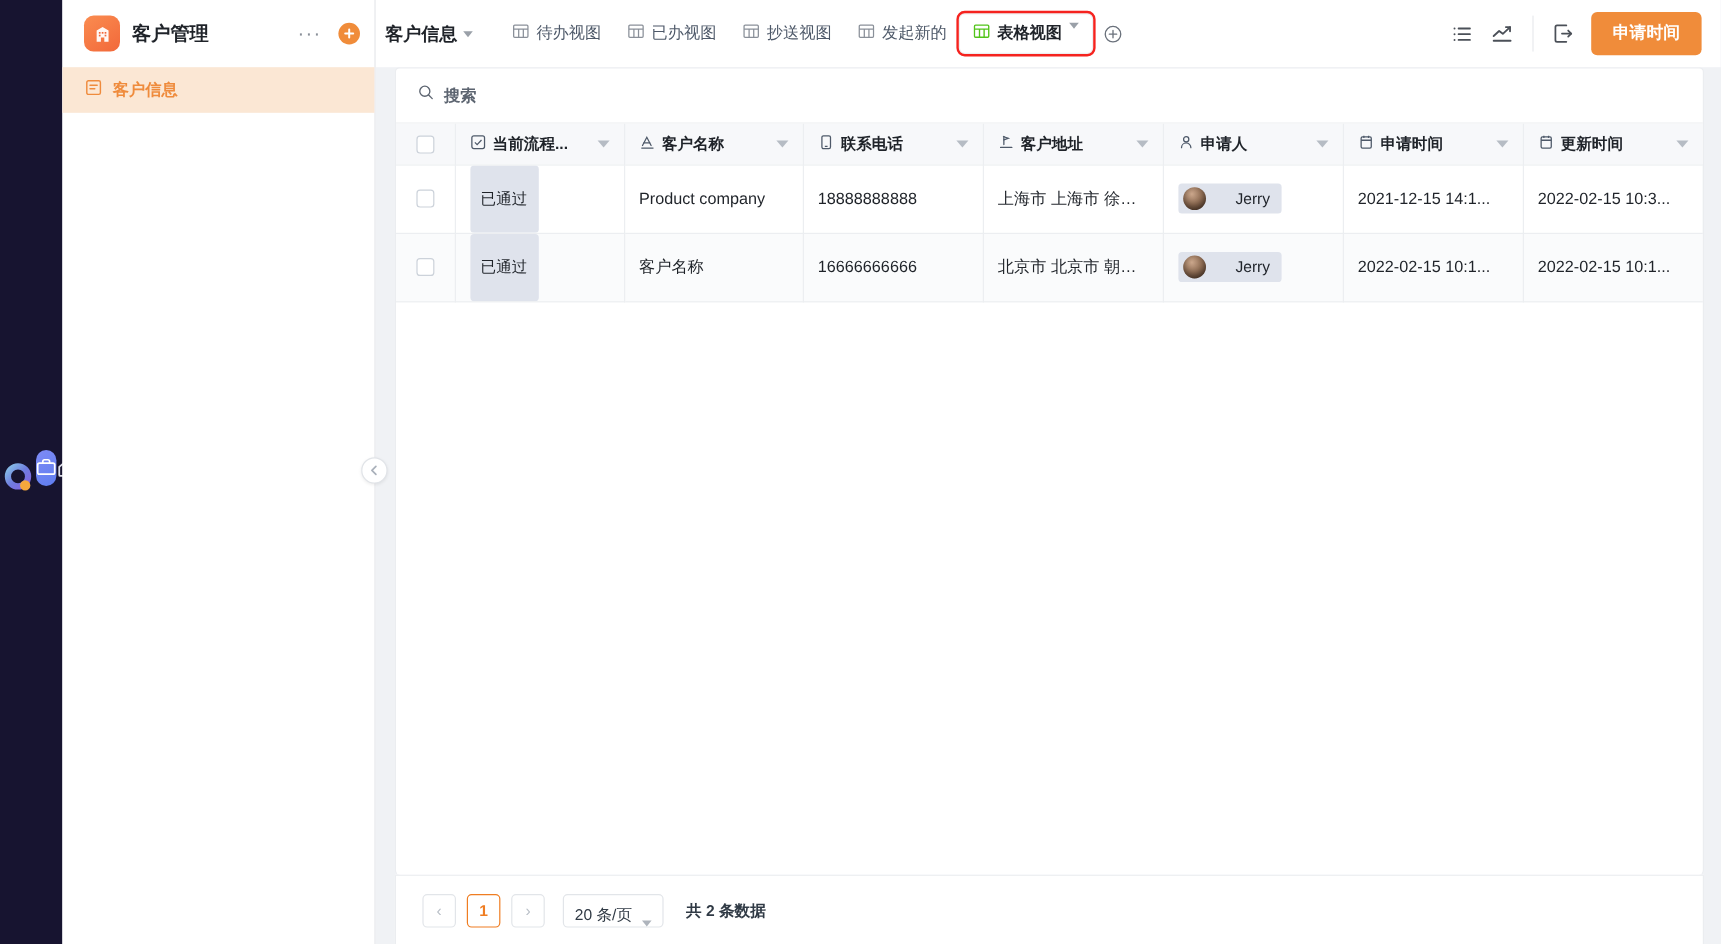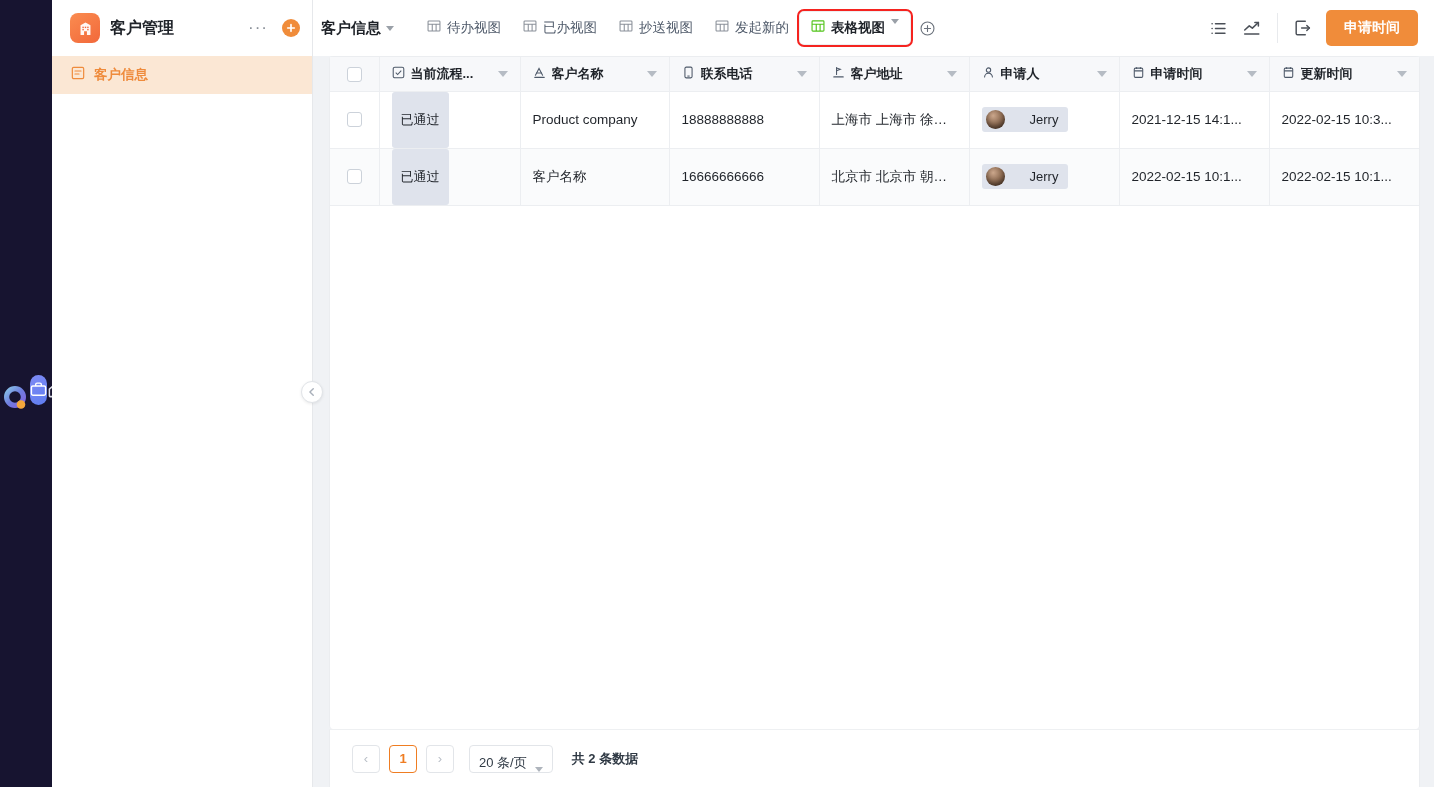--- a/index.html
+++ b/index.html
@@ -423,20 +423,29 @@
             <path d="M13.5 3.5H5a1.5 1.5 0 0 0-1.5 1.5v12A1.5 1.5 0 0 0 5 18.5h8.5"></path>
             <path d="M9.5 11h8.5"></path>
               <path d="M15.2 8.2L18 11l-2.8 2.8"></path>
           </svg>
         </div>
         <button class="btn-primary">申请时间</button>
       </div>
     </div>
 
     <div class="card">
+      <div class="searchbar">
+        <span>
+          <svg width="14" height="14" viewBox="0 0 20 20" fill="none" stroke="#5c6470" stroke-width="1.6" stroke-linecap="round">
+            <circle cx="8.6" cy="8.6" r="6"></circle>
+              <path d="M13.2 13.2l4.2 4.2"></path>
+          </svg>
+        </span>
+        <span class="search-ph">搜索</span>
+      </div>
 
       <div class="tbl-wrap">
         <table class="grid">
           <colgroup>
             <col style="width:49px">
               <col style="width:141px">
               <col style="width:149px">
               <col style="width:150px">
             <col style="width:150px">
               <col style="width:150px">

